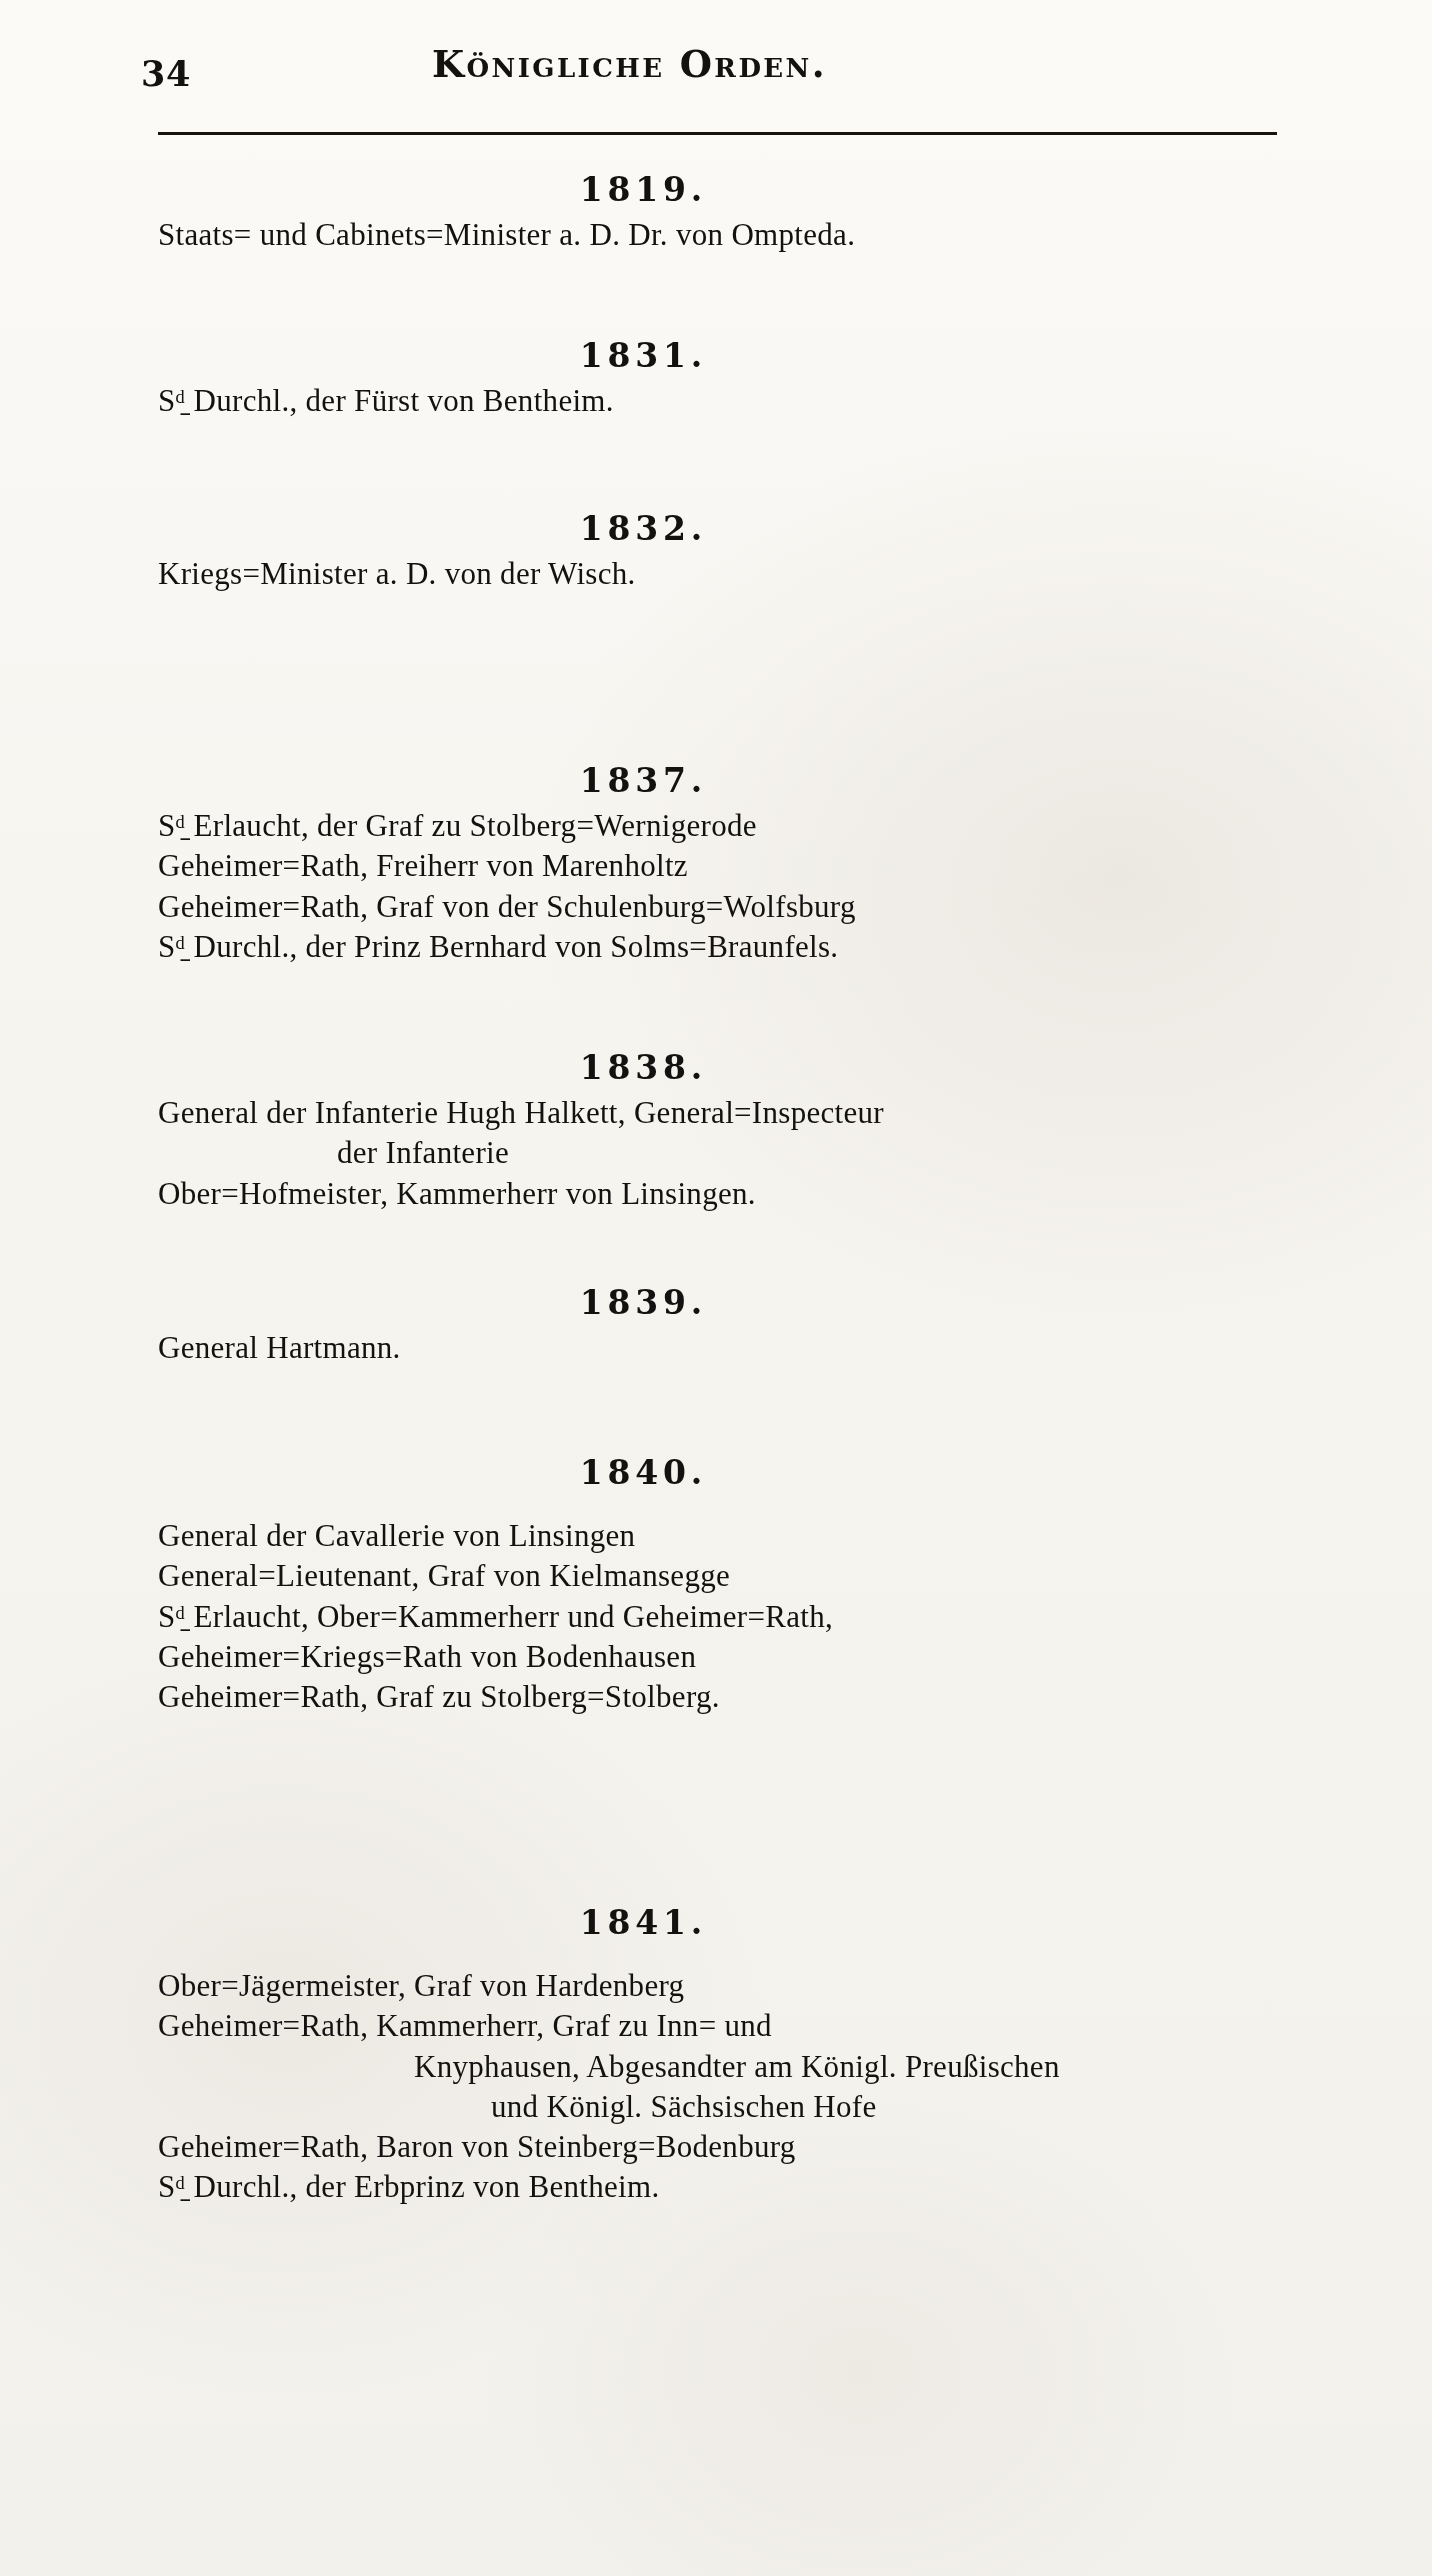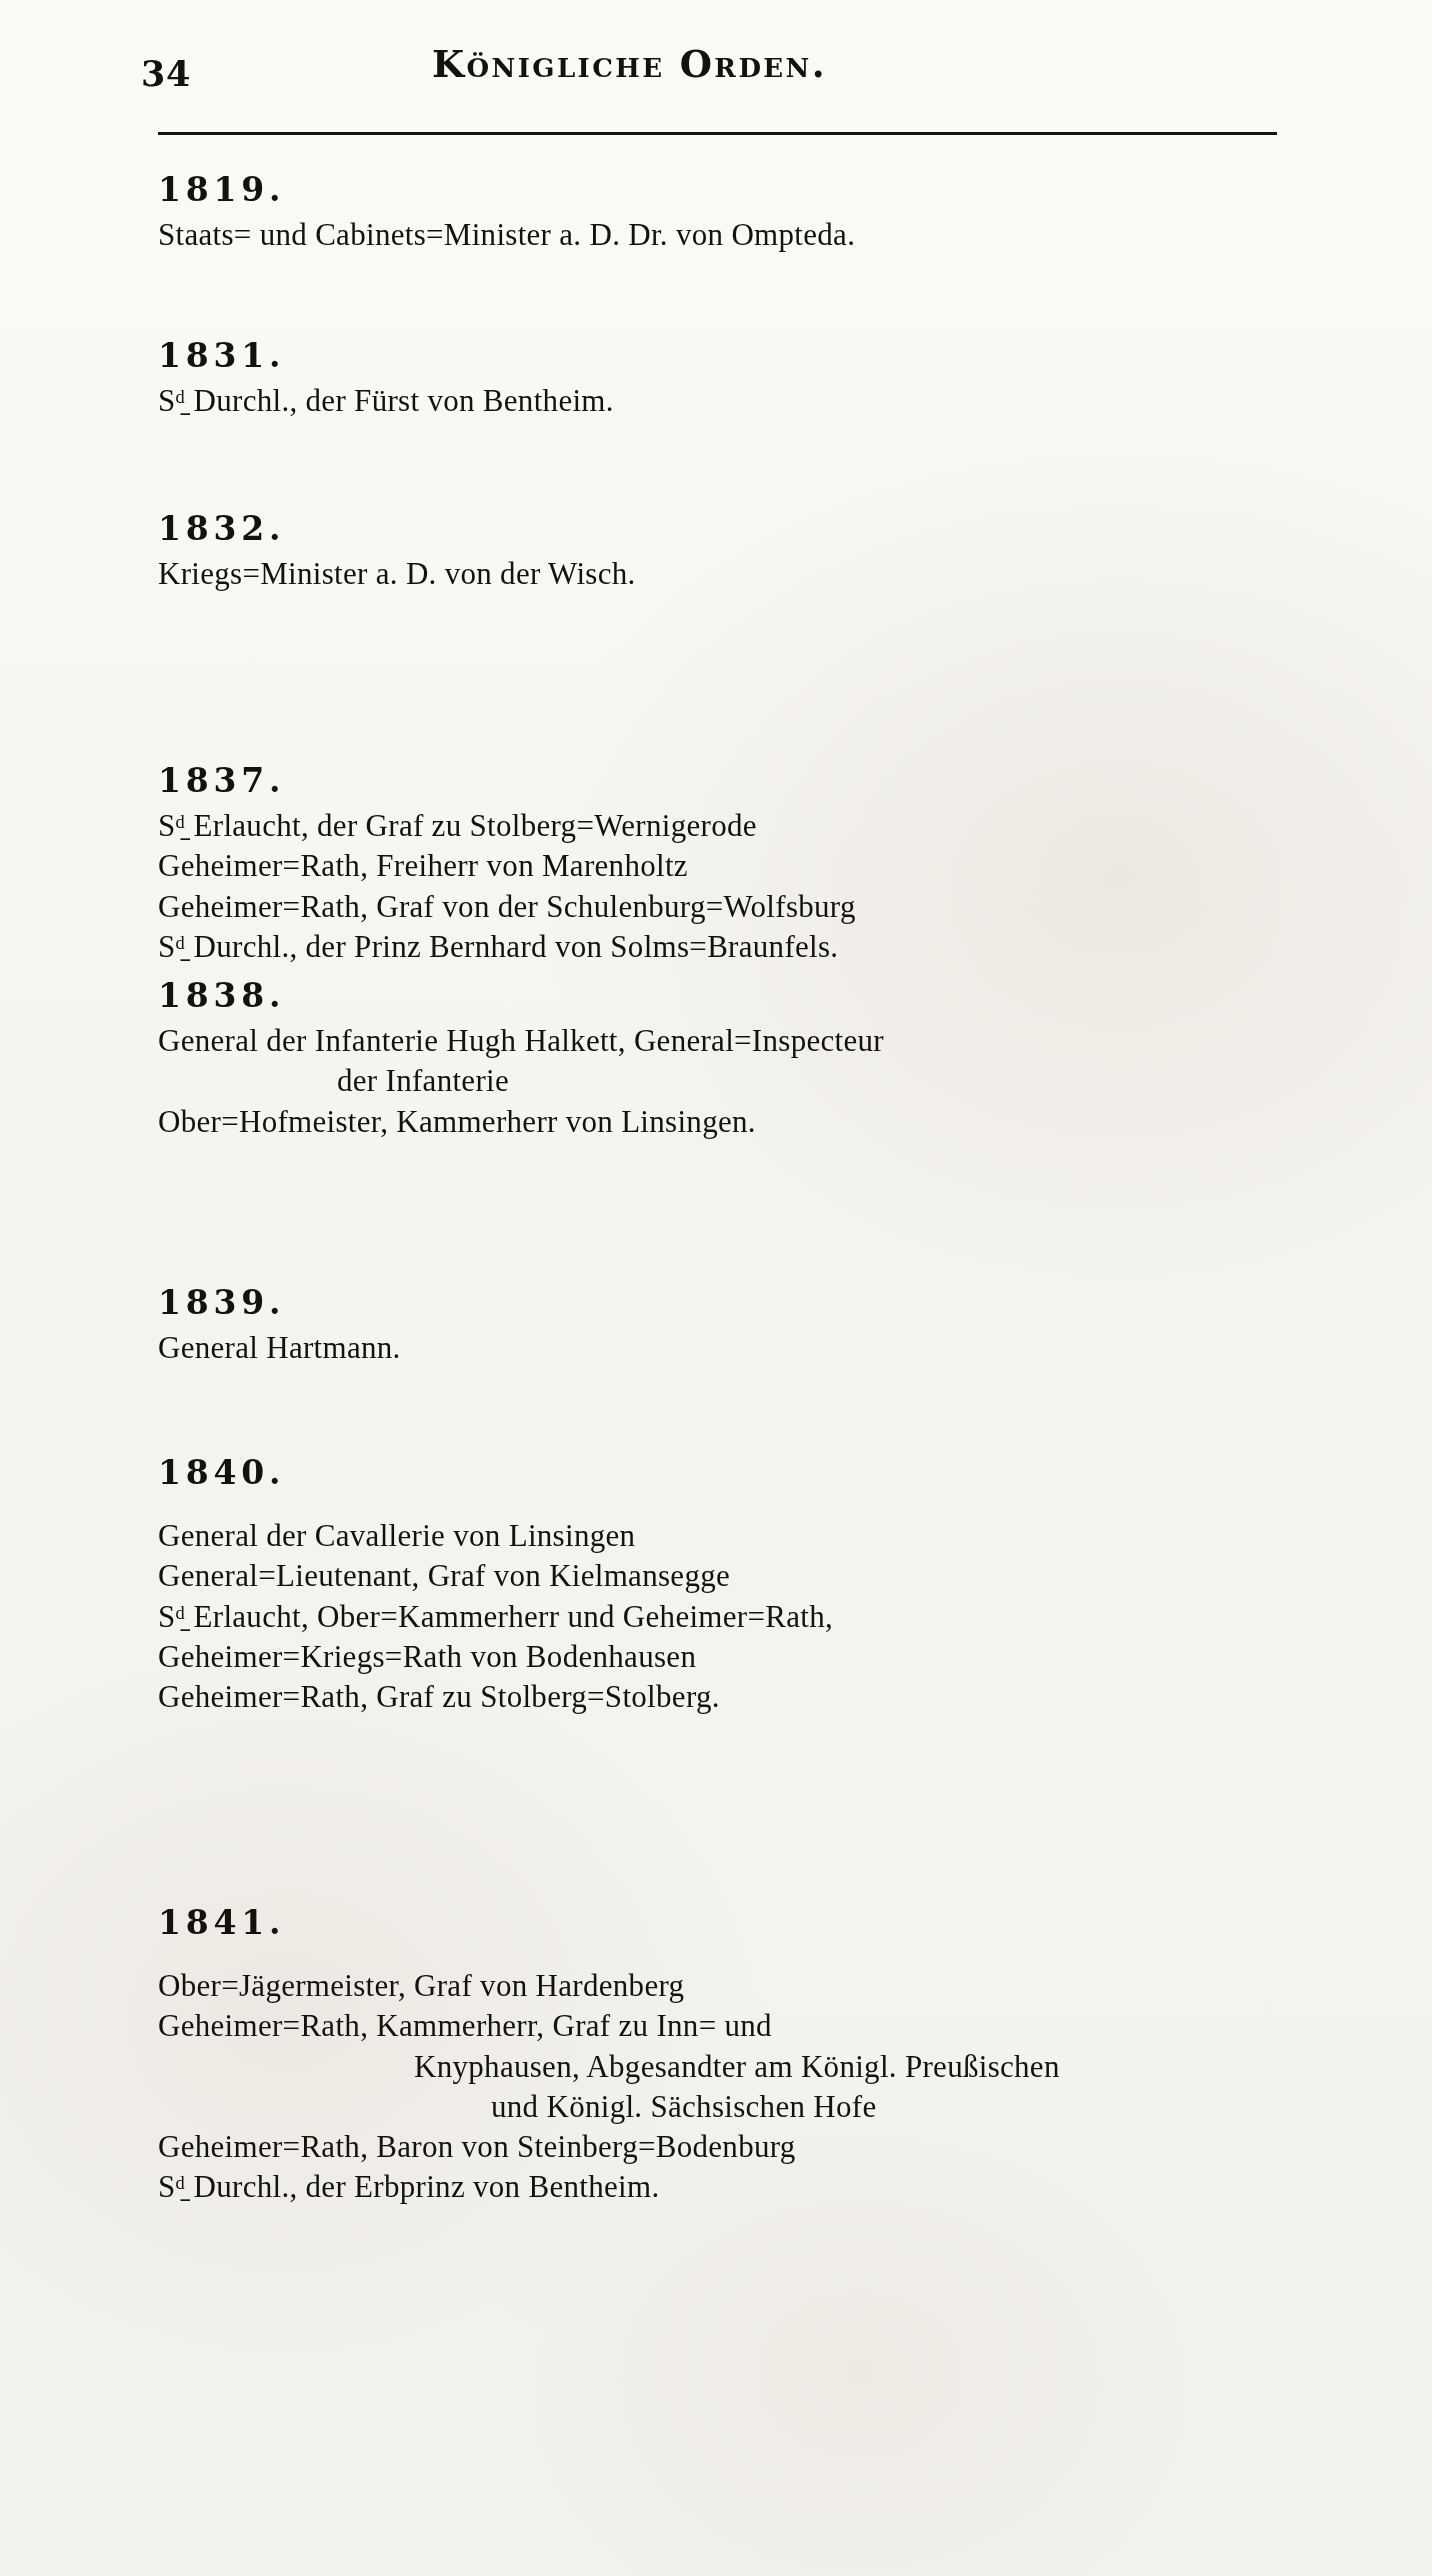--- a/index.html
+++ b/index.html
@@ -72,21 +72,21 @@
     background: #17140f;
   }
 
   
   .block {
     position: absolute;
     left: 158px;
     width: 1131px;
   }
   .year {
-    text-align: left;
+    text-align: center;
     font-family: "DejaVu Serif", serif;
     font-weight: 700;
     font-size: 33px;
     letter-spacing: 4.8px;
     width: 971px;
     margin: 0 0 6px 0;
   }
   .entries {
     font-family: Liberation Serif, serif;
     font-size: 31px;
@@ -136,21 +136,21 @@
   <div class="block" style="top:713px;margin-top:48px;">
     <div class="year">1837.</div>
     <div class="entries">
       <div class="entry">Sᵈ̱ Erlaucht, der Graf zu Stolberg=Wernigerode</div>
       <div class="entry">Geheimer=Rath, Freiherr von Marenholtz</div>
       <div class="entry">Geheimer=Rath, Graf von der Schulenburg=Wolfsburg</div>
       <div class="entry">Sᵈ̱ Durchl., der Prinz Bernhard von Solms=Braunfels.</div>
     </div>
   </div>
 
-  <div class="block" style="top:976px;">
+  <div class="block" style="top:1048px;">
     <div class="year">1838.</div>
     <div class="entries">
       <div class="entry">General der Infanterie Hugh Halkett, General=Inspecteur</div>
       <div class="entry cont">der Infanterie</div>
       <div class="entry">Ober=Hofmeister, Kammerherr von Linsingen.</div>
     </div>
   </div>
 
   <div class="block" style="top:1283px;">
     <div class="year">1839.</div>

